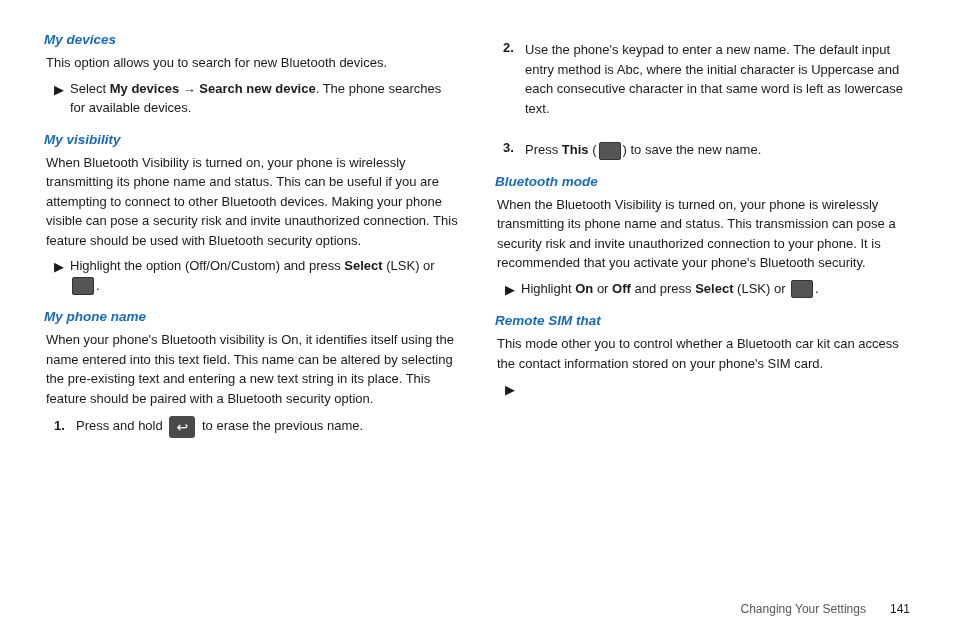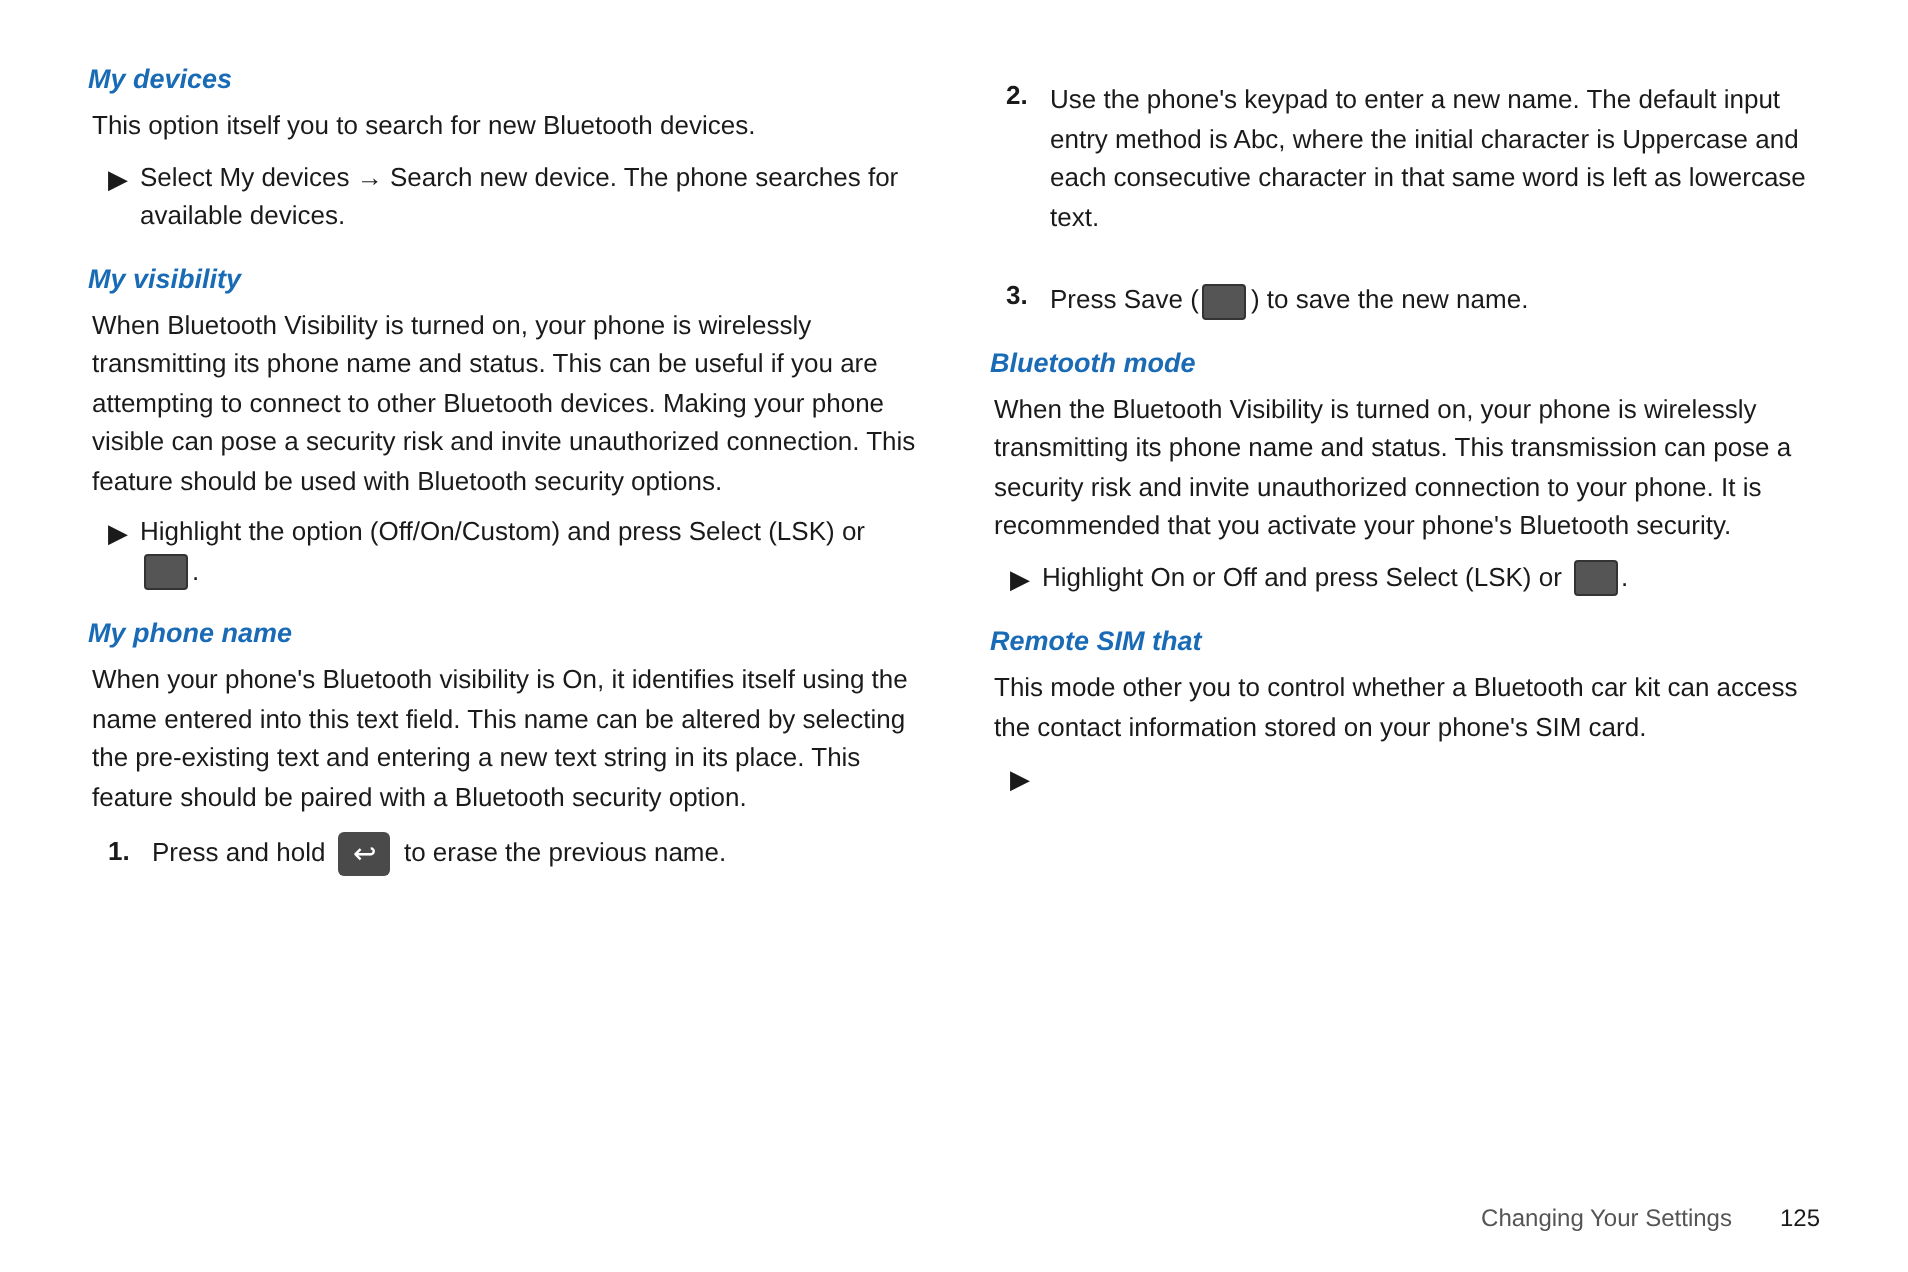--- a/index.html
+++ b/index.html
@@ -71,21 +71,21 @@
       margin-top: 1px;
     }
 
     .bullet-text {
       font-size: 13px;
       line-height: 1.5;
       color: #1a1a1a;
     }
 
     .bold-text {
-      font-weight: normal;
+      font-weight: bold;
     }
 
     .button-inline {
       display: inline-block;
       width: 22px;
       height: 18px;
       background: #555;
       border: 1px solid #333;
       border-radius: 2px;
       vertical-align: middle;
@@ -159,21 +159,21 @@
 </head>
 <body>
 
 <div class="page-container">
 
   <div class="left-column">
 
     <div class="section">
       <div class="section-title">My devices</div>
       <div class="section-body">
-        <span>This option itself you to search for new Bluetooth devices.</span>
+        <span>This option allows you to search for new Bluetooth devices.</span>
         <div class="bullet-item">
           <span class="bullet-arrow">▶</span>
           <span class="bullet-text">
             Select <span class="bold-text">My devices → Search new device</span>. The phone searches for available devices.
           </span>
         </div>
       </div>
     </div>
 
     <div class="section">
@@ -210,21 +210,21 @@
       <div class="numbered-item">
         <span class="number-label">2.</span>
         <span class="number-text">Use the phone's keypad to enter a new name. The default input entry method is Abc, where the initial character is Uppercase and each consecutive character in that same word is left as lowercase text.</span>
       </div>
     </div>
 
     <div class="section">
       <div class="numbered-item">
         <span class="number-label">3.</span>
         <span class="number-text">
-          Press <span class="bold-text">Save</span> (<span class="button-inline"></span>) to save the new name.
+          Press <span class="bold-text">This</span> (<span class="button-inline"></span>) to save the new name.
         </span>
       </div>
     </div>
 
     <div class="section">
       <div class="section-title">Bluetooth mode</div>
       <div class="section-body">
         <span>When the Bluetooth Visibility is turned on, your phone is wirelessly transmitting its phone name and status. This transmission can pose a security risk and invite unauthorized connection to your phone. It is recommended that you activate your phone's Bluetooth security.</span>
         <div class="bullet-item">
           <span class="bullet-arrow">▶</span>
@@ -244,14 +244,14 @@
         </div>
       </div>
     </div>
 
   </div>
 
 </div>
 
 <div class="footer">
   <span class="footer-text">Changing Your Settings</span>
-  <span class="footer-page">125</span>
+  <span class="footer-page">141</span>
 </div>
 
 </body></html>

